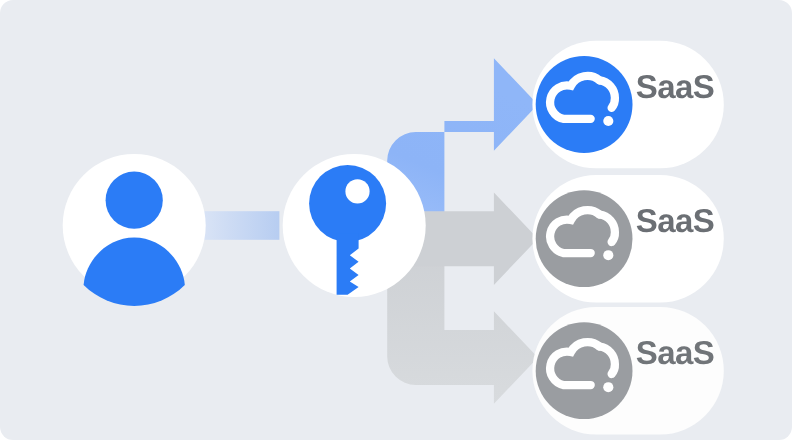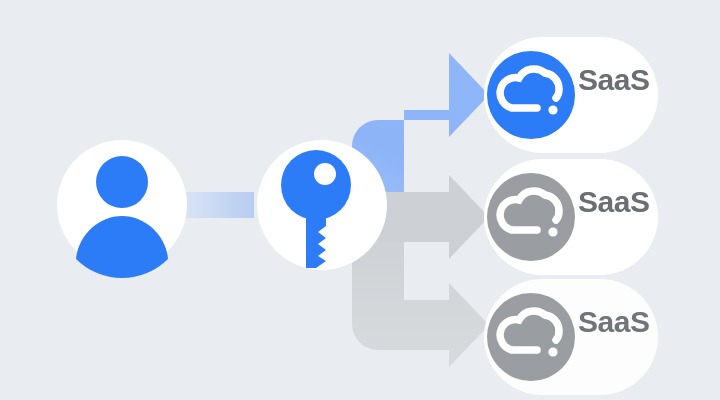--- a/index.html
+++ b/index.html
@@ -10,20 +10,21 @@
     width: 720px;
     height: 400px;
     overflow: hidden;
     font-family: "Liberation Sans", sans-serif;
   }
   #diagram {
     position: relative;
     width: 720px;
     height: 400px;
     background: #e9ecf1;
+    border-radius: 12px;
   }
   #diagram svg.layer {
     position: absolute;
     left: 0;
     top: 0;
     width: 720px;
     height: 400px;
   }
   .saas-label {
     position: absolute;

